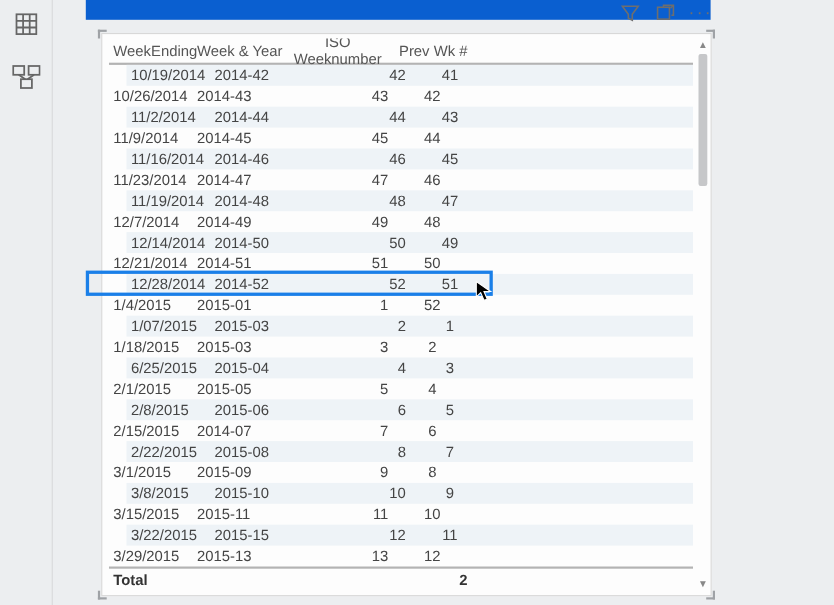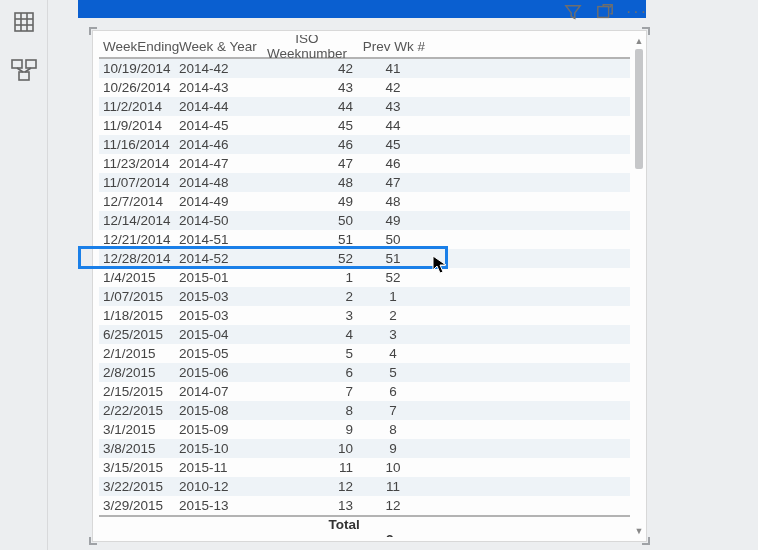--- a/index.html
+++ b/index.html
@@ -89,30 +89,30 @@
     color:#555; font-weight:400;
   }
   .col1{width:80px;padding-left:4px;}
   .col2{width:82px;}
   .col3{width:100px;text-align:center;padding-right:8px;}
   .col4{width:70px;text-align:right;padding-right:6px;}
   .body-rows .row {
     display:flex; height:19px; align-items:center;
     color:#444; position:relative;
   }
-  .body-rows .row.alt { background:#eef3f7; }
+  .body-rows .row.alt { background:#eef3f7;margin-left:16px; }
   .body-rows .row .c { overflow:hidden; white-space:nowrap; }
   .body-rows .row .c1{width:80px;padding-left:4px;}
   .body-rows .row .c2{width:82px;}
   .body-rows .row .c3{width:100px;text-align:right;padding-right:8px;}
   .body-rows .row .c4{width:70px;text-align:center;padding-right:6px;}
   
   .total-row {
     display:flex;height:22px;align-items:center;
-    border-top:2px solid #b3b3b3;color:#333;font-weight:700;flex-direction:column;
+    border-top:2px solid #b3b3b3;color:#333;font-weight:700;
   }
   .highlight-box {
     position:absolute;
     border:3px solid #1a7fe8;
     pointer-events:none;
   }
   .cursor-arrow {
     position:absolute; width:16px;height:20px;
     pointer-events:none;
   }
@@ -209,21 +209,21 @@
           <div class="c c3">46</div>
           <div class="c c4">45</div>
         </div>
         <div class="row">
           <div class="c c1">11/23/2014</div>
           <div class="c c2">2014-47</div>
           <div class="c c3">47</div>
           <div class="c c4">46</div>
         </div>
         <div class="row alt">
-          <div class="c c1">11/07/2014</div>
+          <div class="c c1">11/19/2014</div>
           <div class="c c2">2014-48</div>
           <div class="c c3">48</div>
           <div class="c c4">47</div>
         </div>
         <div class="row">
           <div class="c c1">12/7/2014</div>
           <div class="c c2">2014-49</div>
           <div class="c c3">49</div>
           <div class="c c4">48</div>
         </div>
@@ -306,21 +306,21 @@
           <div class="c c4">9</div>
         </div>
         <div class="row">
           <div class="c c1">3/15/2015</div>
           <div class="c c2">2015-11</div>
           <div class="c c3">11</div>
           <div class="c c4">10</div>
         </div>
         <div class="row alt">
           <div class="c c1">3/22/2015</div>
-          <div class="c c2">2010-12</div>
+          <div class="c c2">2015-15</div>
           <div class="c c3">12</div>
           <div class="c c4">11</div>
         </div>
         <div class="row">
           <div class="c c1">3/29/2015</div>
           <div class="c c2">2015-13</div>
           <div class="c c3">13</div>
           <div class="c c4">12</div>
         </div>
       </div>

